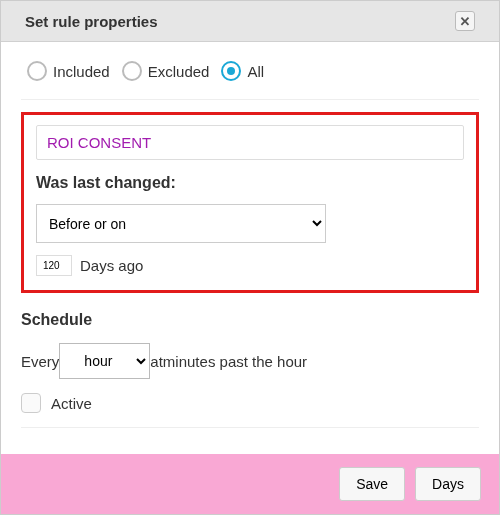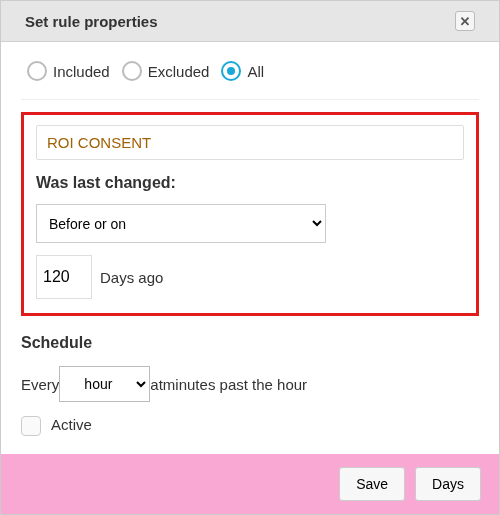--- a/index.html
+++ b/index.html
@@ -90,58 +90,58 @@
     font-weight: bold;
     font-size: 16px;
     margin: 4px 0 12px 0;
   }
   .text-input {
     width: 100%;
     padding: 8px 10px;
     font-size: 15px;
     border: 1px solid #ddd;
     border-radius: 2px;
-    color: #a16207;
+    color: #a21caf;
   }
   .sub-line {
     display: flex; align-items: center; gap: 8px;
     margin-top: 12px;
   }
   .select {
     width: 290px;
     padding: 6px 8px;
     font-size: 14px;
     border: 1px solid #ccc;
     background: #fff;
     height: 39px;
   }
   .num-input {
-    width: 56px;
-    padding: 12px 6px;
-    font-size: 16px;
+    width: 36px;
+    padding: 4px 6px;
+    font-size: 10px;
     border: 1px solid #ddd;
   }
   .plain-label { font-size: 15px; }
 
   .schedule-block { margin-top: 18px; }
   .sched-line {
     display: flex; align-items: center; 
     margin: 14px 0;
     font-size: 15px;
   }
   .mini-select {
     padding: 2px 20px;
     font-size: 14px;
     border: 1px solid #bbb;
     background: #fff;
     height: 36px;
   }
   .checkbox-row {
-    display: flex; gap: 10px;
-    padding-bottom: 20px;
+    display: flex; align-items: center; gap: 10px;
+    padding-bottom: 14px;
     border-bottom: 1px solid #eee;
     font-size: 15px;
   }
   .checkbox-box {
     width: 20px; height: 20px;
     border: 1px solid #ccc;
     border-radius: 4px;
     background: #fafafa;
     cursor: pointer;
   }

